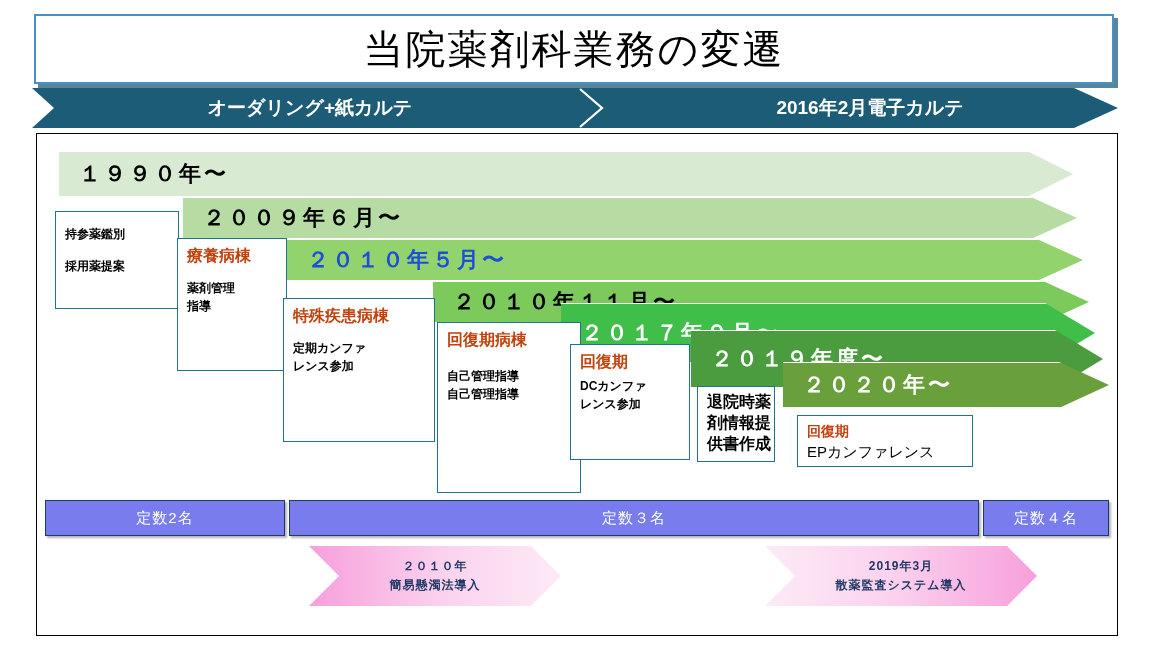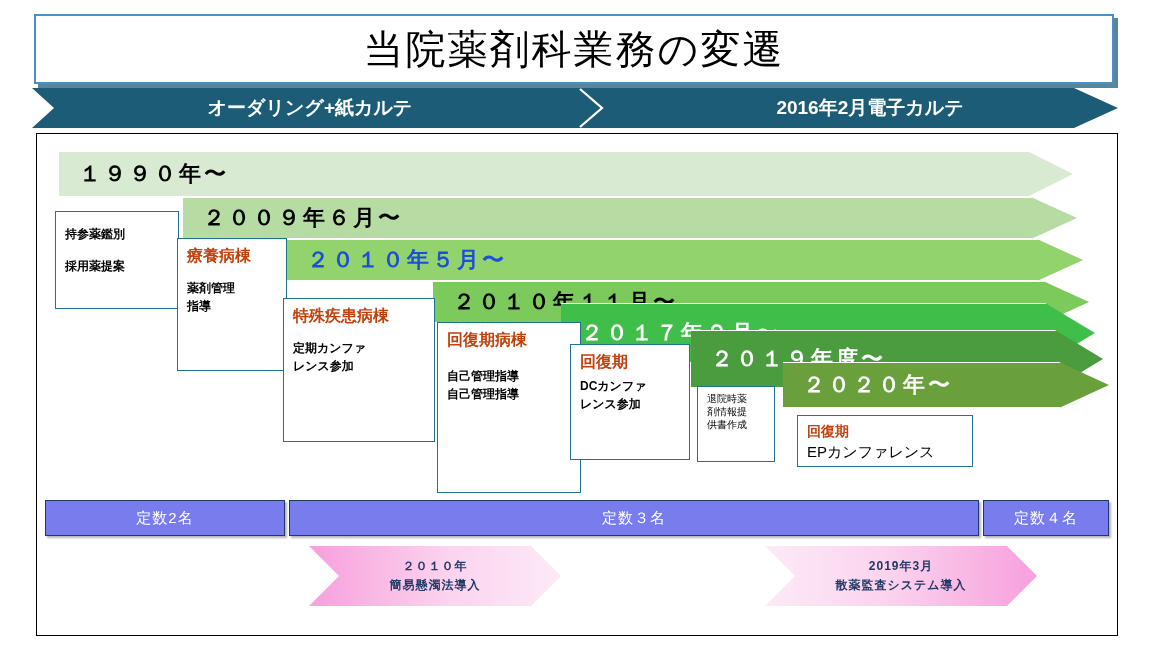--- a/index.html
+++ b/index.html
@@ -71,21 +71,21 @@
   }
   .ward-name {
     color: #c2410c; font-weight: bold; font-size: 16px;
     line-height: 1.45; white-space: nowrap;
   }
   .detail-line {
     color: #000000; font-size: 12px; font-weight: bold;
     line-height: 1.5; white-space: nowrap;
   }
   .detail-box.small .ward-name { font-size: 14px; }
-  .detail-box.small .detail-line { font-size: 10px; font-weight: normal; }
+  .detail-box.small .detail-line { font-size: 16px; font-weight: bold; }
   .detail-box.tight .detail-line { line-height: 1.3; }
 
   
   .staff-bar {
     position: absolute; height: 36px;
     background: #787cec;
     border: 1.5px solid #203864;
     border-radius: 0;
     display: flex; align-items: center; justify-content: center;
     box-shadow: 2px 2px 2px rgba(0,0,0,0.30);

